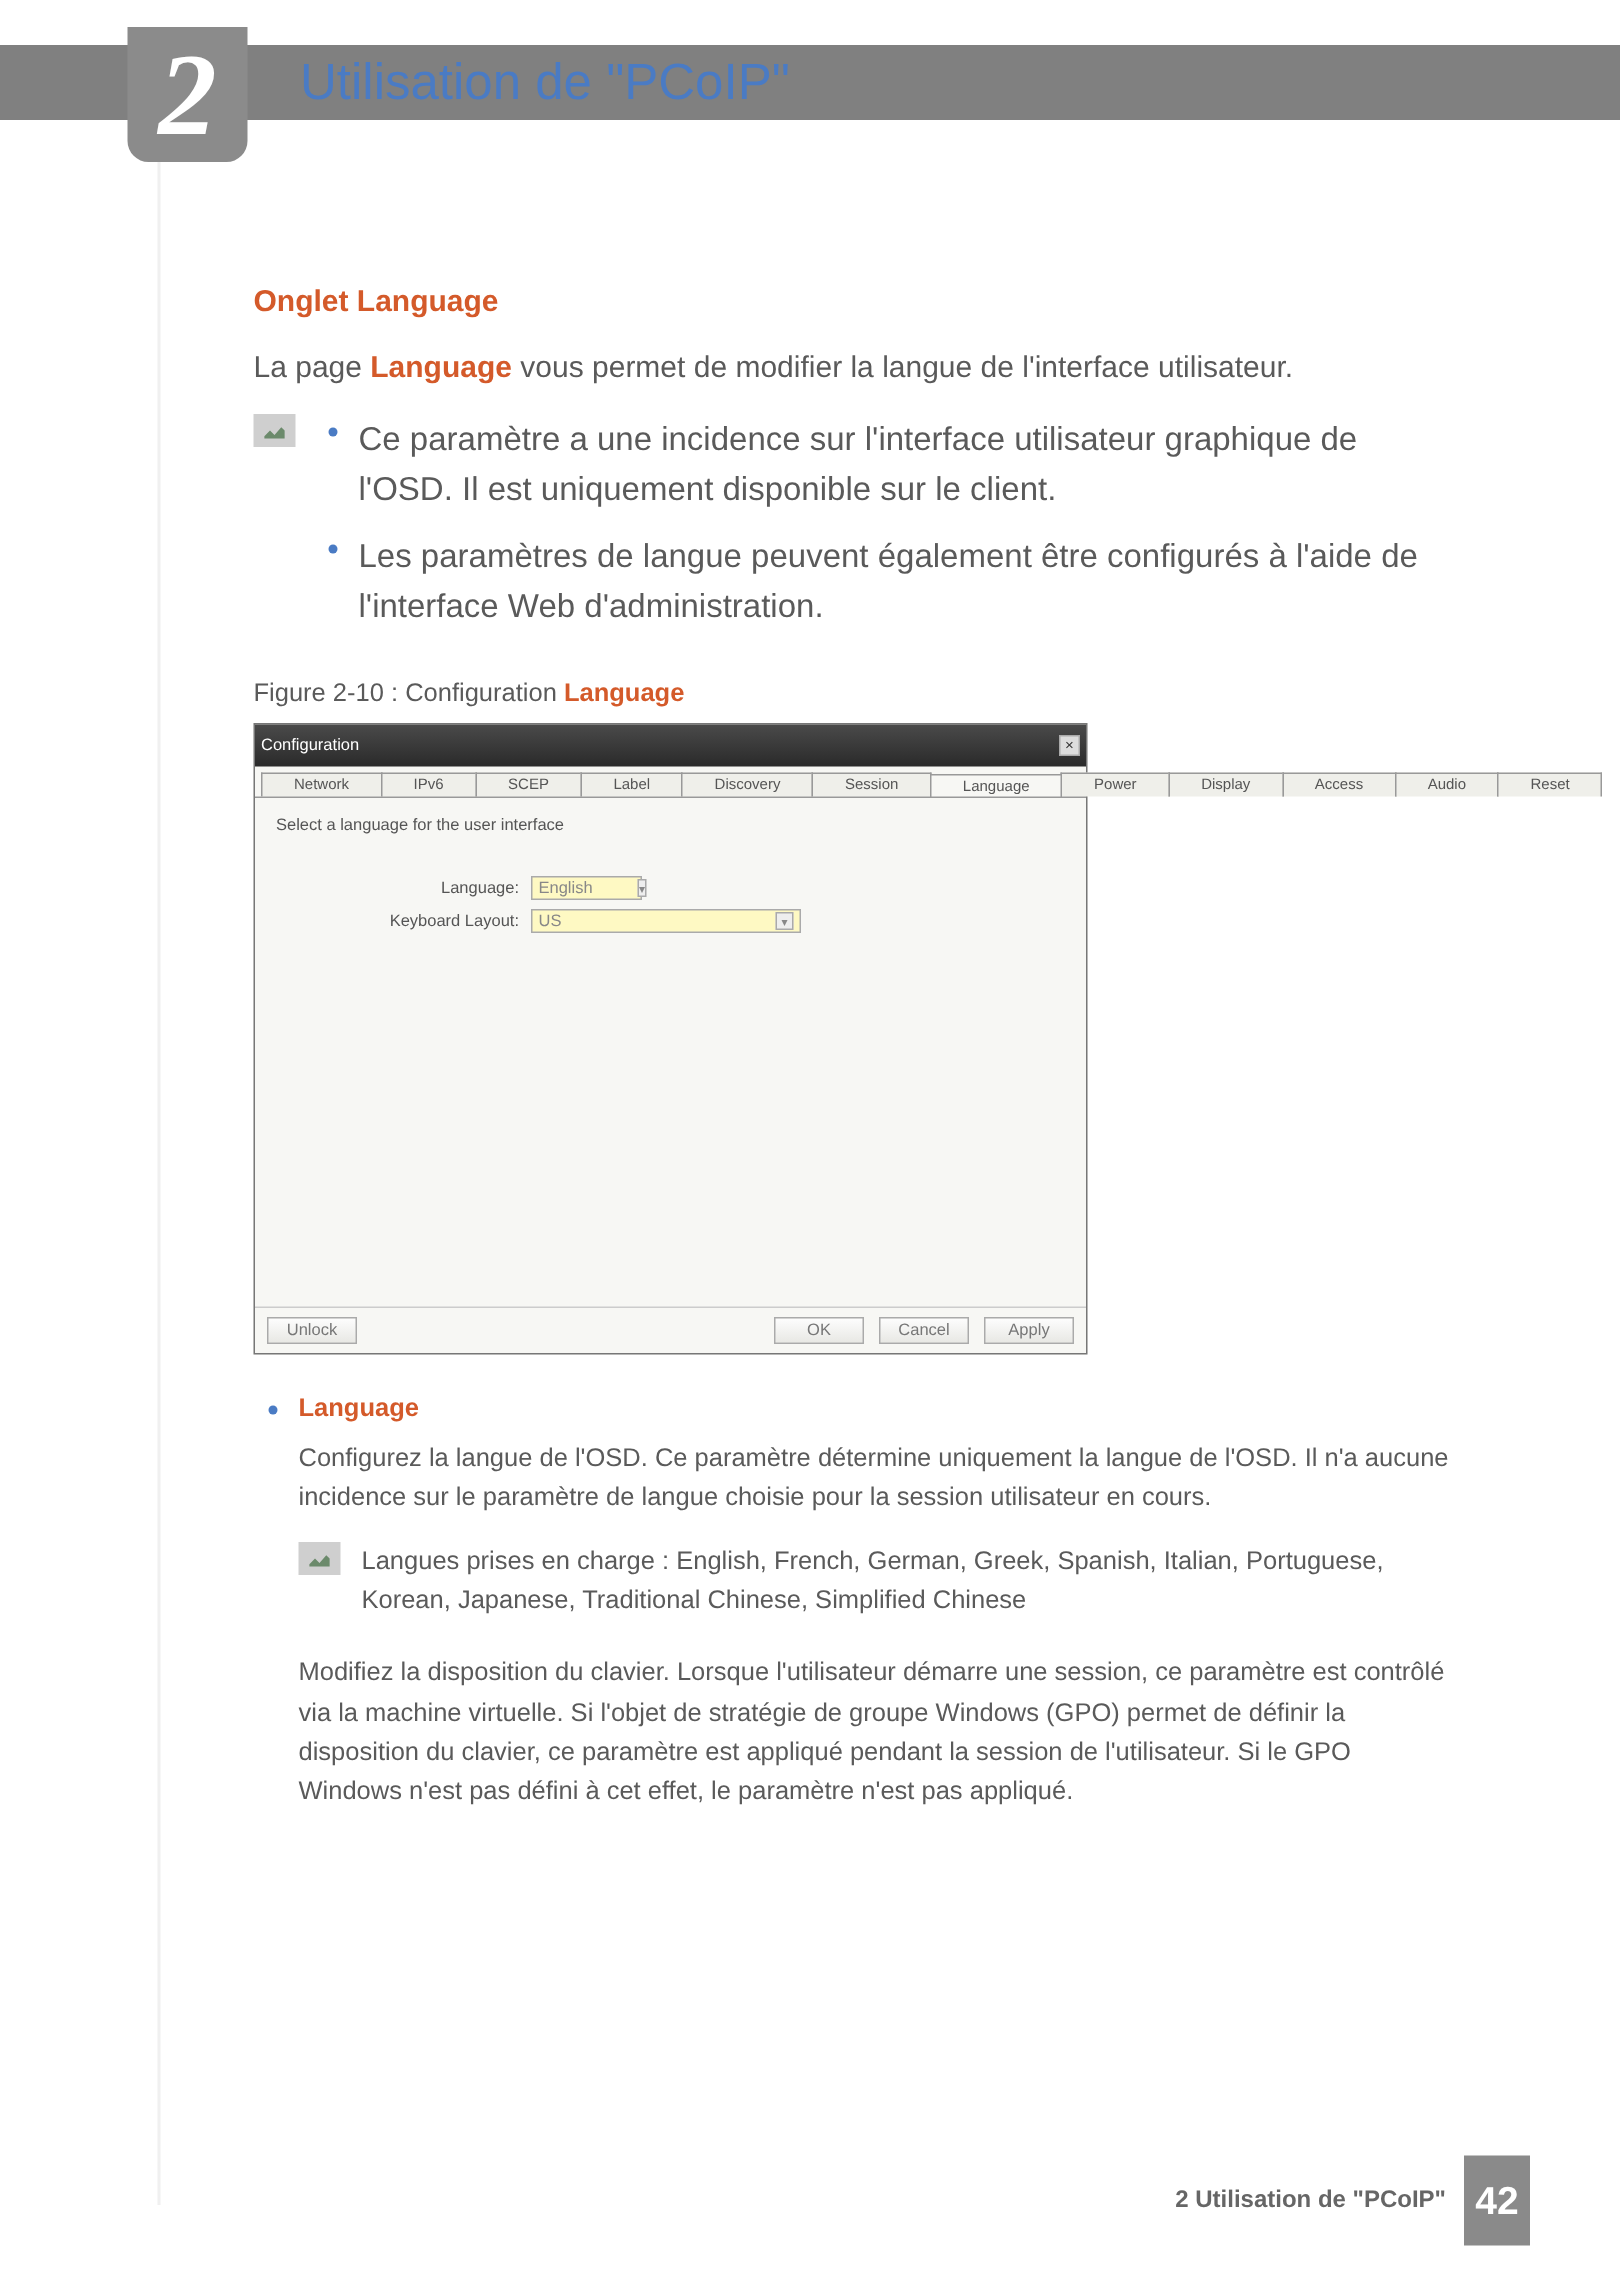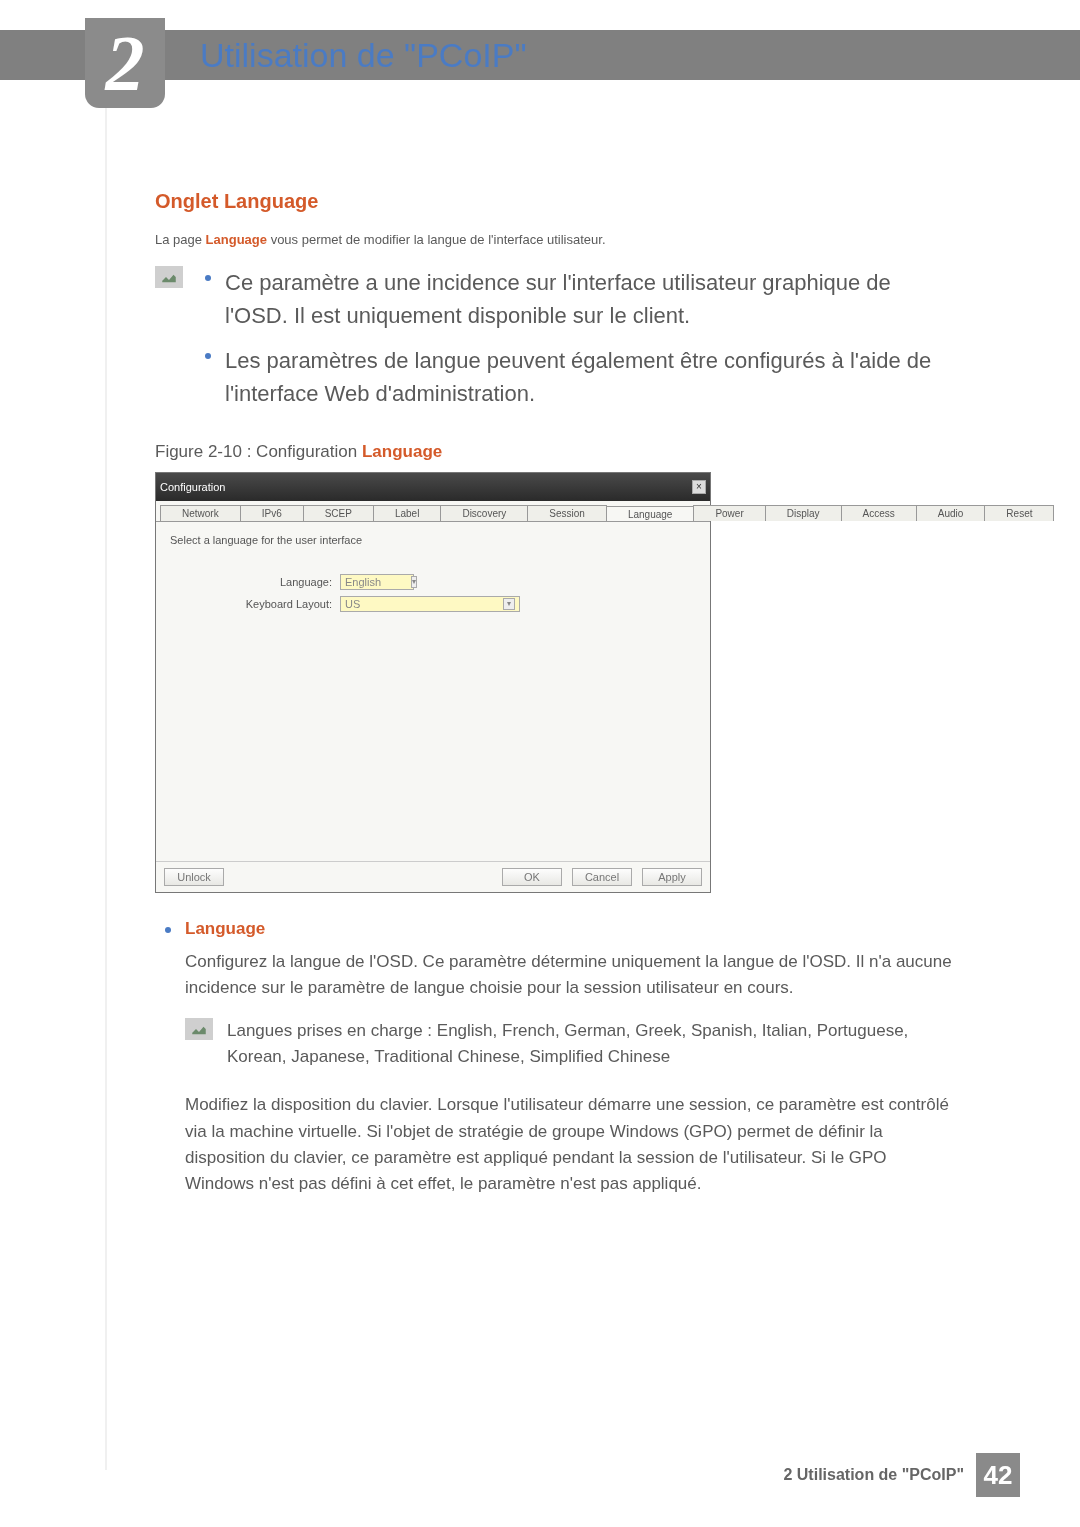--- a/index.html
+++ b/index.html
@@ -42,31 +42,31 @@
     z-index: 3;
   }
   .left-rule {
     position: absolute;
     top: 30px; left: 105px;
     width: 2px; height: 1440px;
     background: #f0f0f0;
   }
   .content {
     position: absolute;
-    top: 190px; left: 155px;
+    top: 190px; left: 169px;
     width: 800px;
   }
   .section-heading {
     color: #d45a2a;
     font-size: 20px;
     font-weight: bold;
     margin-bottom: 18px;
   }
   .body-text {
-    font-size: 13px;
+    font-size: 20px;
     line-height: 1.45;
     margin-bottom: 16px;
     color: #5a5a5a;
   }
   .hl { color: #d45a2a; font-weight: bold; }
   .note-block {
     display: flex;
     gap: 14px;
     margin-bottom: 20px;
   }
@@ -227,21 +227,21 @@
   .inline-note .txt { font-size: 17px; line-height:1.55; color:#5a5a5a; }
 
   
   .footer {
     position: absolute;
     bottom: 30px; right: 60px;
     display:flex; align-items:center; gap: 12px;
   }
   .footer-text { font-size: 16px; font-weight: bold; color:#666; }
   .page-badge {
-    width: 44px; height: 44px;
+    width: 44px; height: 60px;
     background: #8a8a8a;
     color: #fff;
     font-size: 26px;
     font-weight: bold;
     display:flex; align-items:center; justify-content:center;
   }
 </style>
 </head>
 <body>
 

